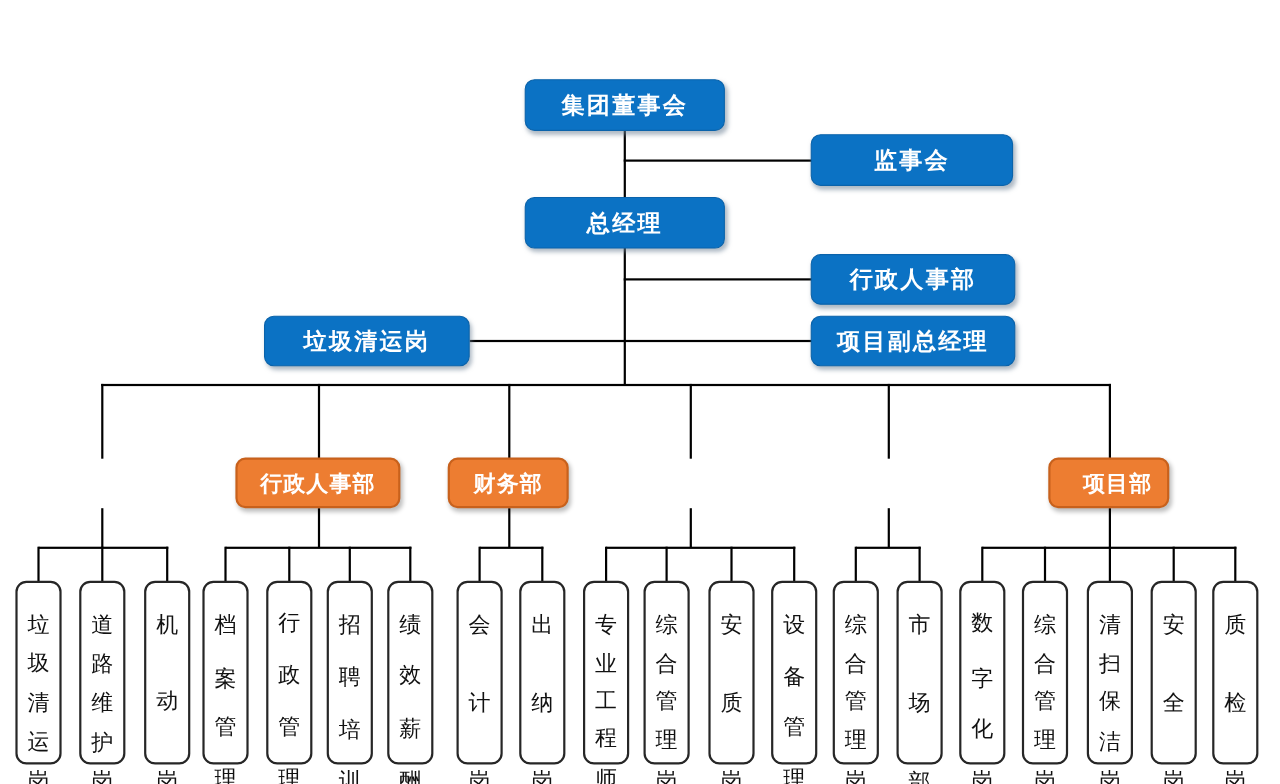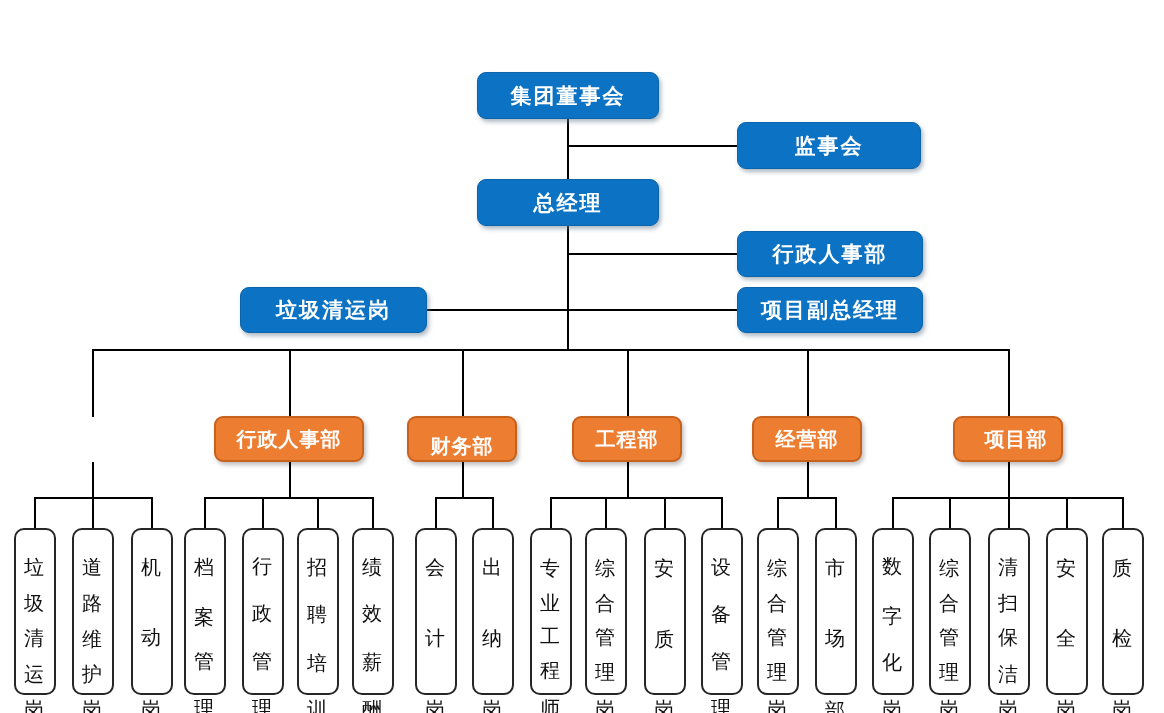--- a/index.html
+++ b/index.html
@@ -125,28 +125,22 @@
   <div class="node blue" style="left:240px; top:259px; width:187px; height:46px;">
     <span>垃圾清运岗</span>
   </div>
   <div class="node blue" style="left:737px; top:259px; width:186px; height:46px;">
     <span>项目副总经理</span>
   </div>
 
   <div class="node dept" style="left:214px; width:150px;">
     <span>行政人事部</span>
   </div>
-  <div class="node dept" style="left:407px; width:110px;align-items:flex-end;">
+  <div class="node dept" style="left:407px; width:110px;">
     <span>财务部</span>
-  </div>
-  <div class="node dept" style="left:572px; width:110px;">
-    <span>工程部</span>
-  </div>
-  <div class="node dept" style="left:752px; width:110px;">
-    <span>经营部</span>
   </div>
   <div class="node dept" style="left:953px; width:110px;padding-left:16px;">
     <span>项目部</span>
   </div>
 
   <div class="pos" style="left:14px;">
       <span>垃圾清运岗</span>
     </div>
   <div class="pos" style="left:72px;">
       <span>道路维护岗</span>

